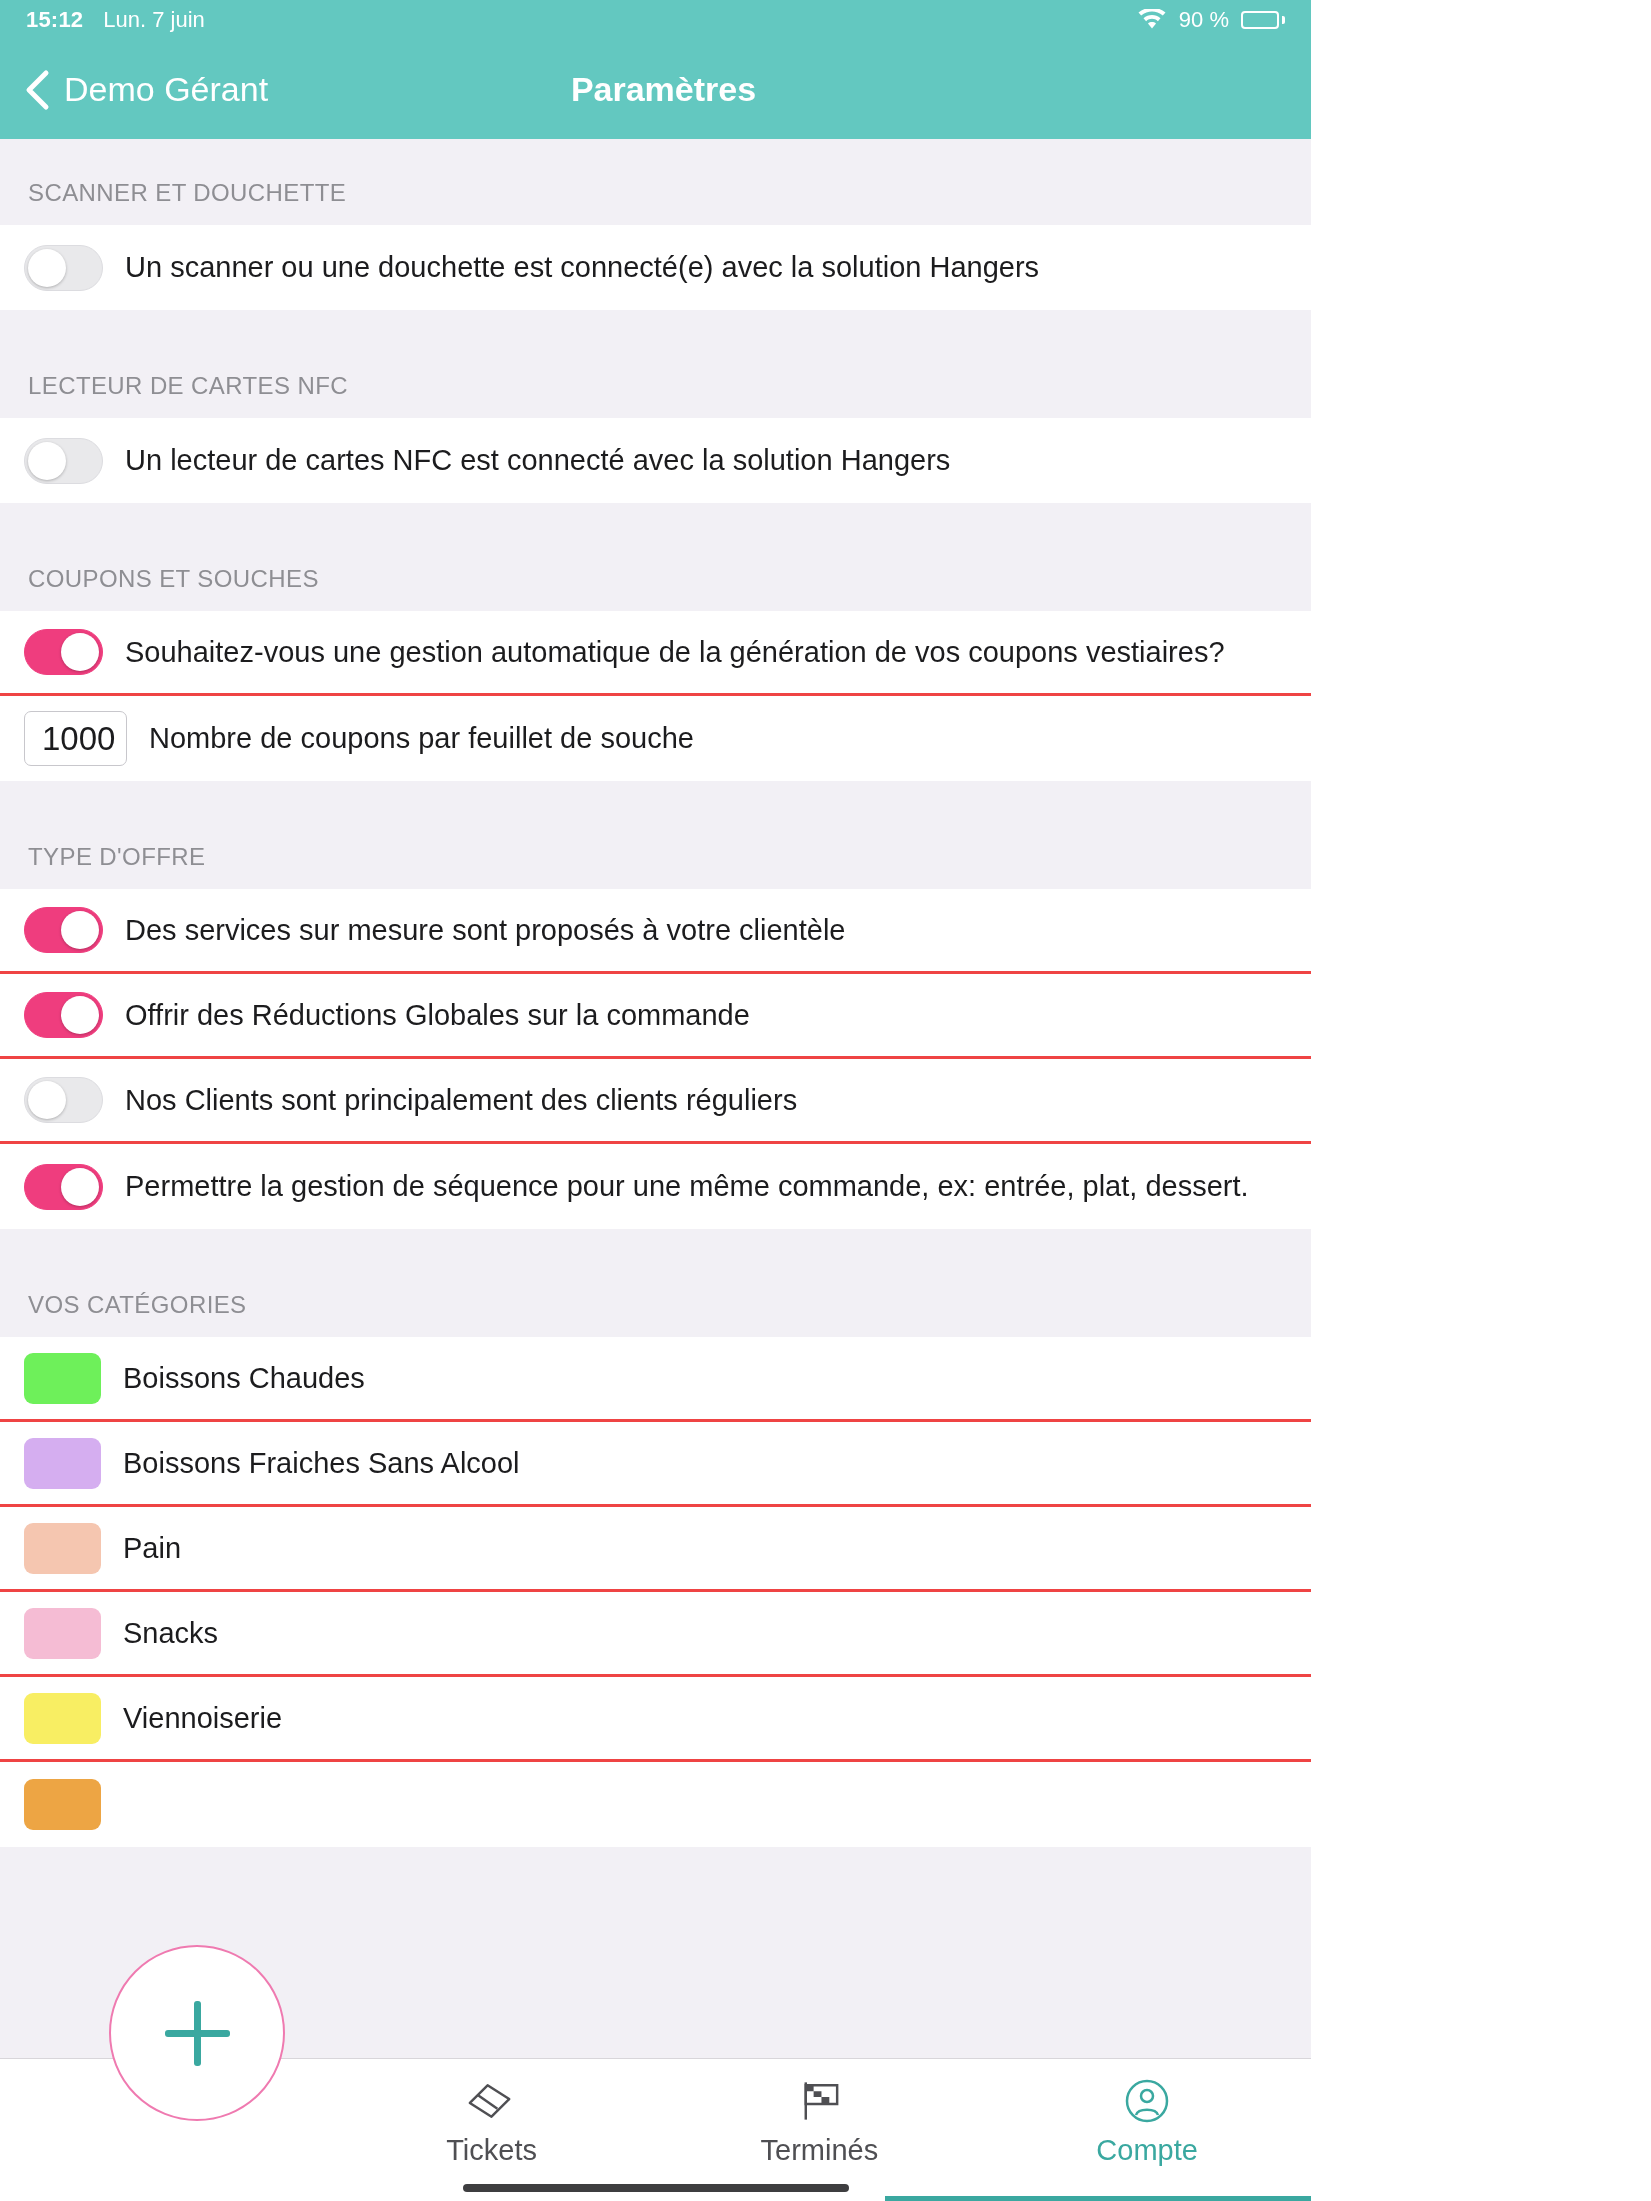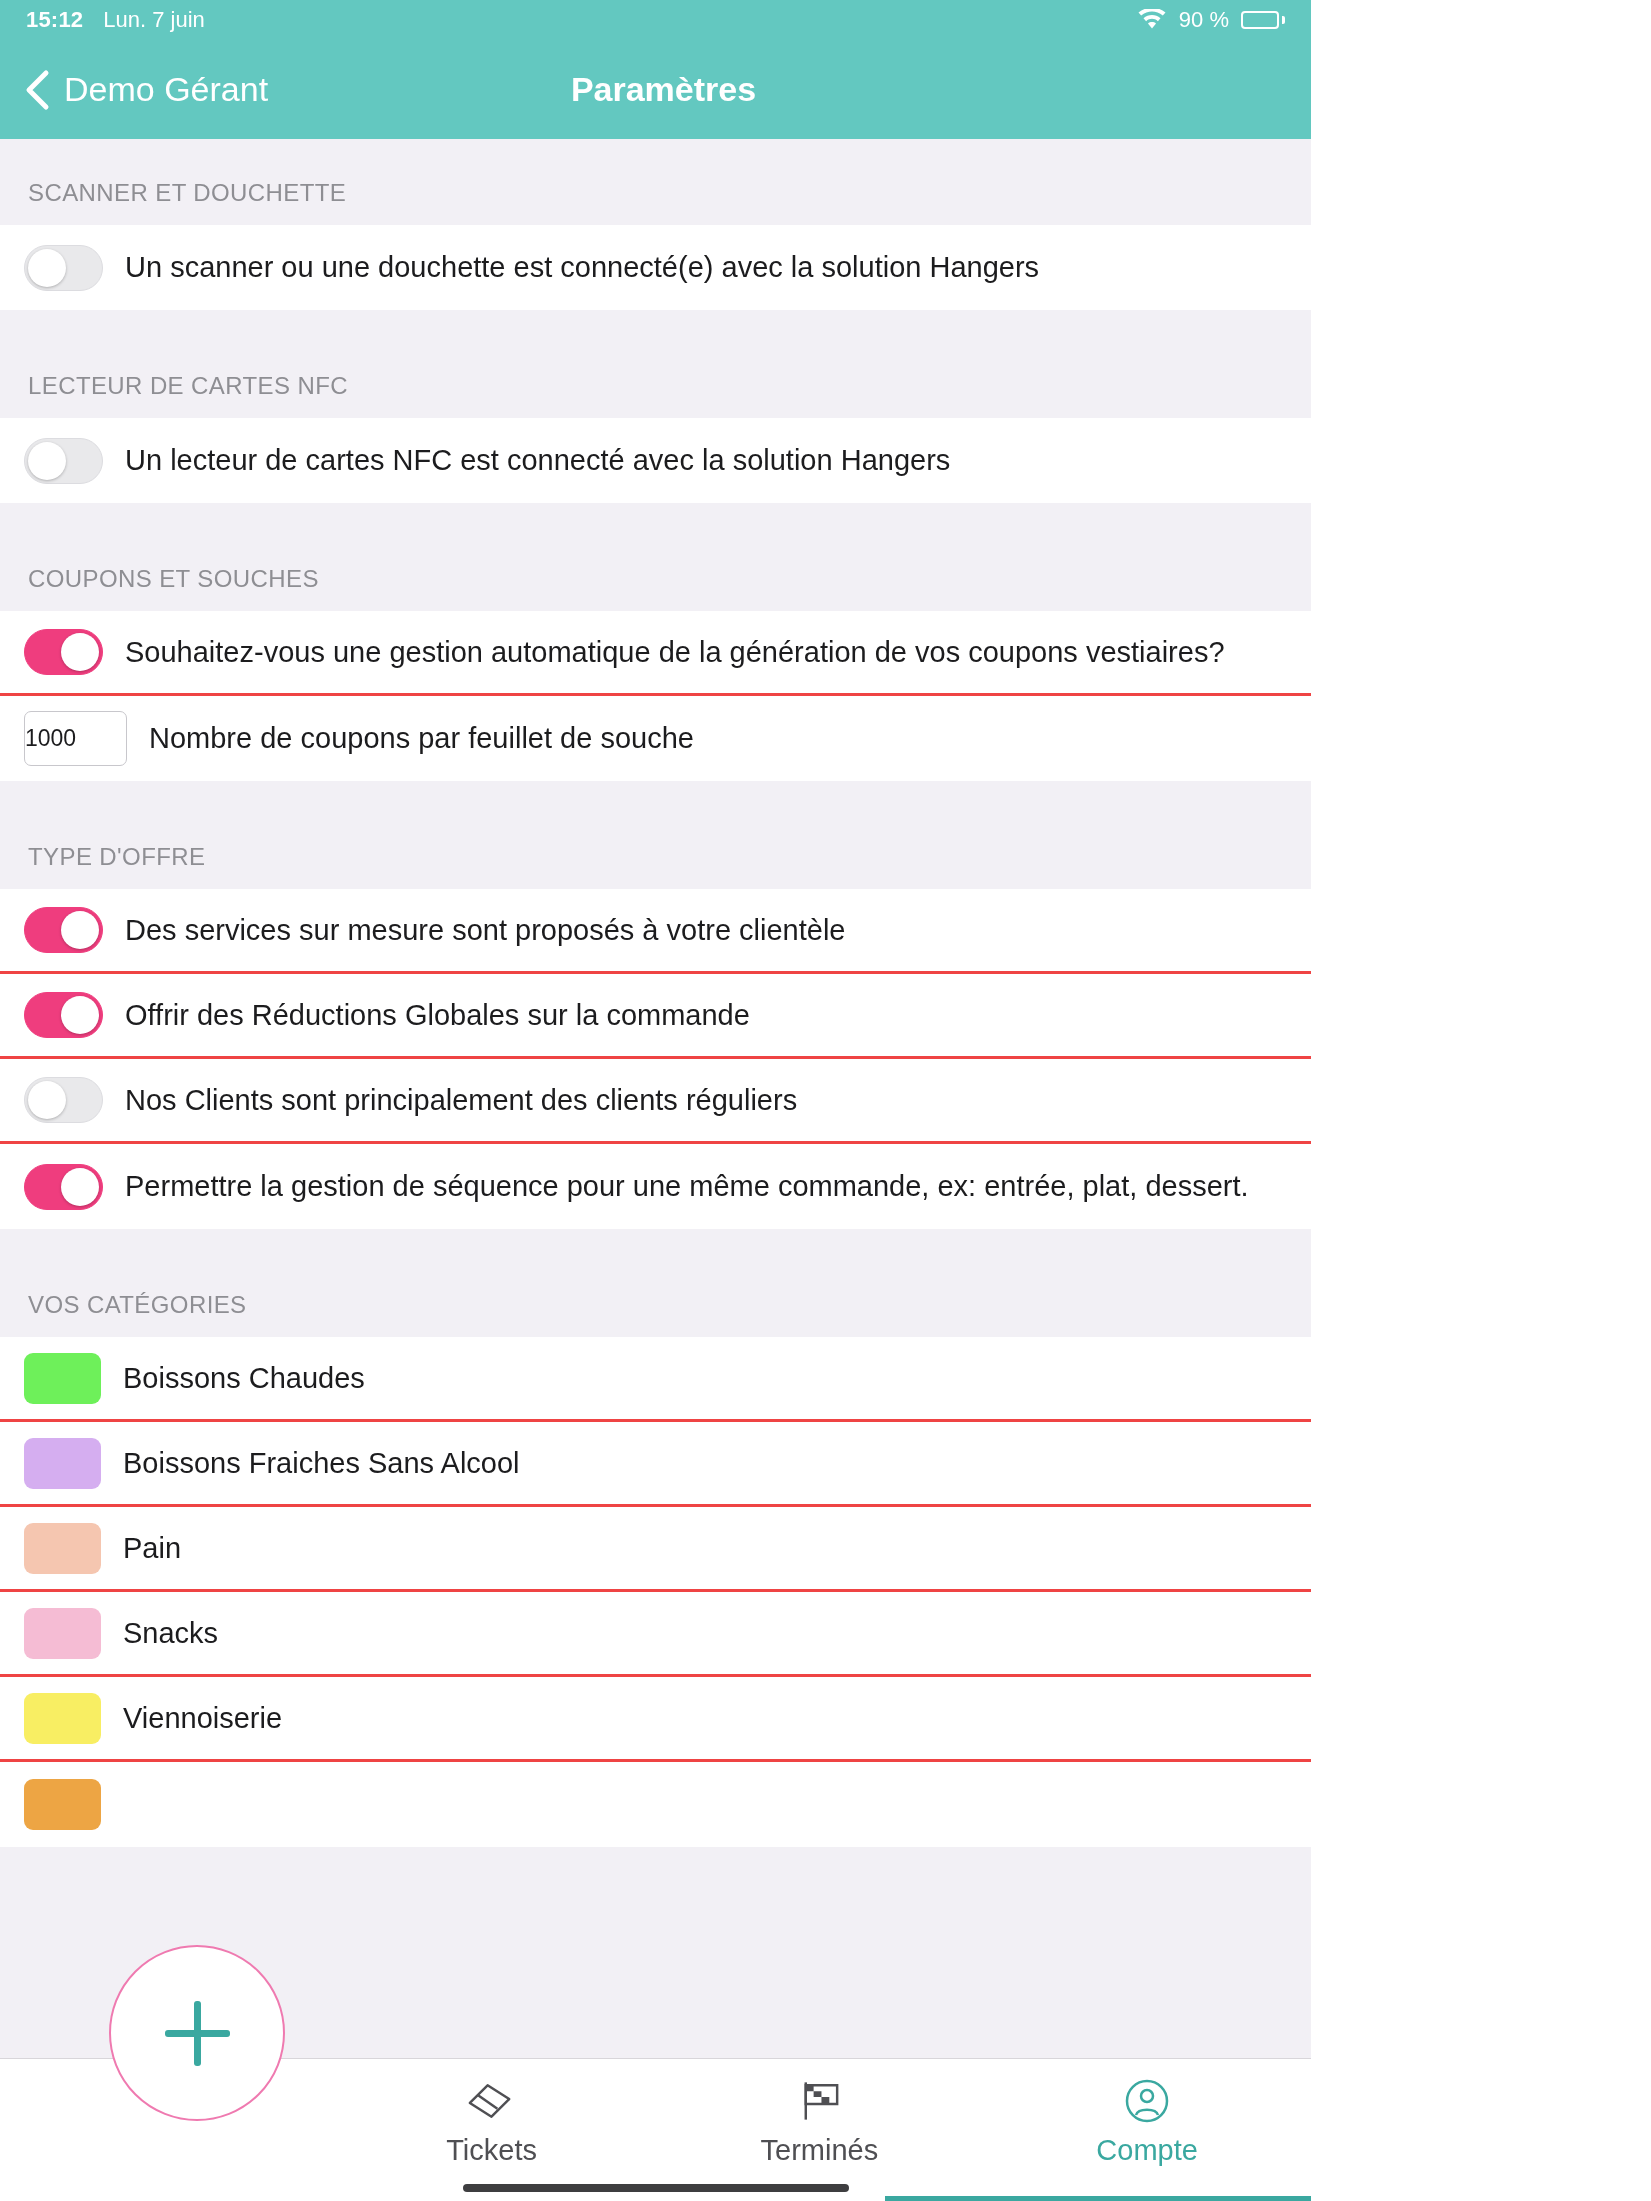--- a/index.html
+++ b/index.html
@@ -145,22 +145,22 @@
 
   
   .numfield {
     width: 103px;
     height: 55px;
     border: 1px solid #c8c7cc;
     border-radius: 7px;
     background: #ffffff;
     display: flex;
     align-items: center;
-    padding-left: 0;
-    font-size: 23px;
+    padding-left: 17px;
+    font-size: 33px;
     color: #1c1c1e;
     flex: 0 0 auto;
     cursor: text;
   }
 
   
   .swatch {
     width: 77px;
     height: 51px;
     border-radius: 9px;

